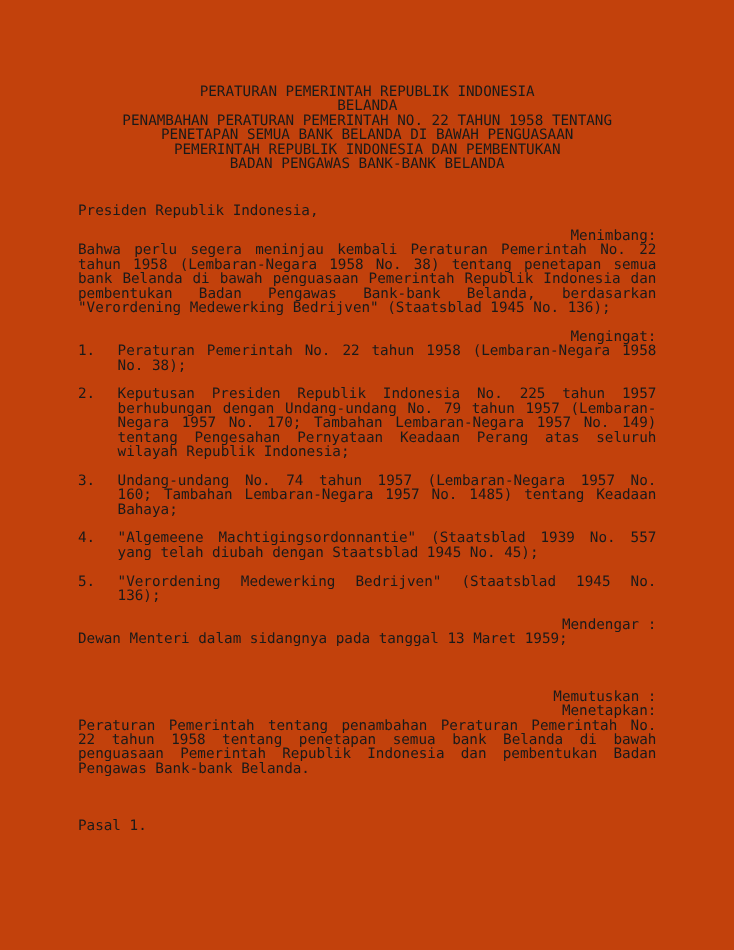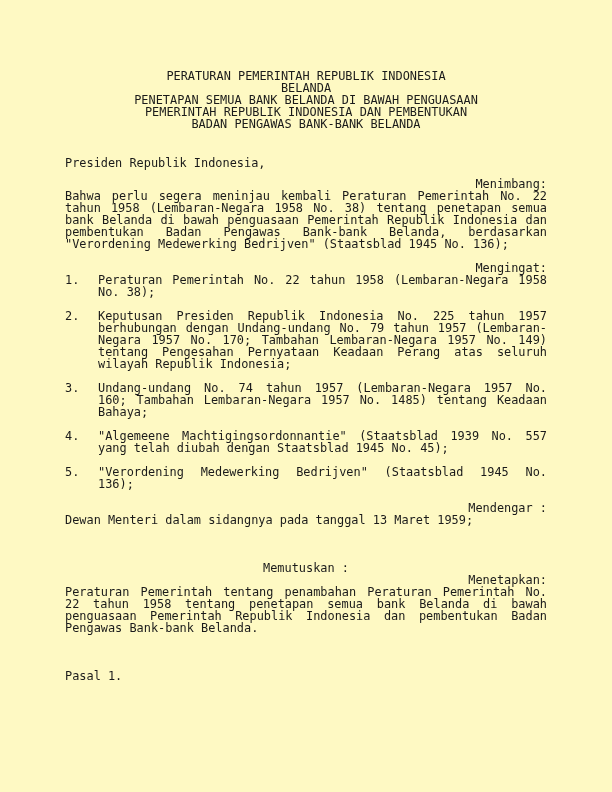--- a/index.html
+++ b/index.html
@@ -4,21 +4,21 @@
 <style>
   html, body {
     margin: 0;
     padding: 0;
     background: #ffffff;
   }
   .page {
     position: relative;
     width: 612px;
     height: 792px;
-    background: #fef9c3;
+    background: #c2410c;
     overflow: hidden;
     font-family: "DejaVu Sans Mono", "Liberation Mono", monospace;
     font-size: 11.9px;
     line-height: 12px;
     color: #1a1a1a;
   }
   .content {
     padding: 70px 65px 0 65px;
   }
   .line {
@@ -37,21 +37,21 @@
   .salutation {
     margin-top: 27px;
     height: 12px;
   }
   .sec-considering { margin-top: 9px; }
   .sec-recalling  { margin-top: 12px; }
   .sec-hearing    { margin-top: 12px; }
   .sec-enacting   { }
   .decision-heading {
     margin-top: 36px;
-    text-align: center;
+    text-align: right;
     height: 12px;
   }
   .article-heading {
     margin-top: 36px;
     text-align: left;
     height: 12px;
   }
   .label { height: 12px; text-align: right; }
   .item {
     position: relative;
@@ -67,20 +67,21 @@
 </style>
 </head>
 <body>
 
 <div class="page">
   <div class="content">
 
     <section class="title-block">
         <div class="line center">PERATURAN PEMERINTAH REPUBLIK INDONESIA</div>
         <div class="line center">BELANDA</div>
+        <div class="line center">PENAMBAHAN PERATURAN PEMERINTAH NO. 22 TAHUN 1958 TENTANG</div>
         <div class="line center">PENETAPAN SEMUA BANK BELANDA DI BAWAH PENGUASAAN</div>
         <div class="line center">PEMERINTAH REPUBLIK INDONESIA DAN PEMBENTUKAN</div>
         <div class="line center">BADAN PENGAWAS BANK-BANK BELANDA</div>
       </section>
 
     <div class="salutation">Presiden Republik Indonesia,</div>
 
     <section class="sec-considering">
       <div class="label">Menimbang:</div>
       <div>

